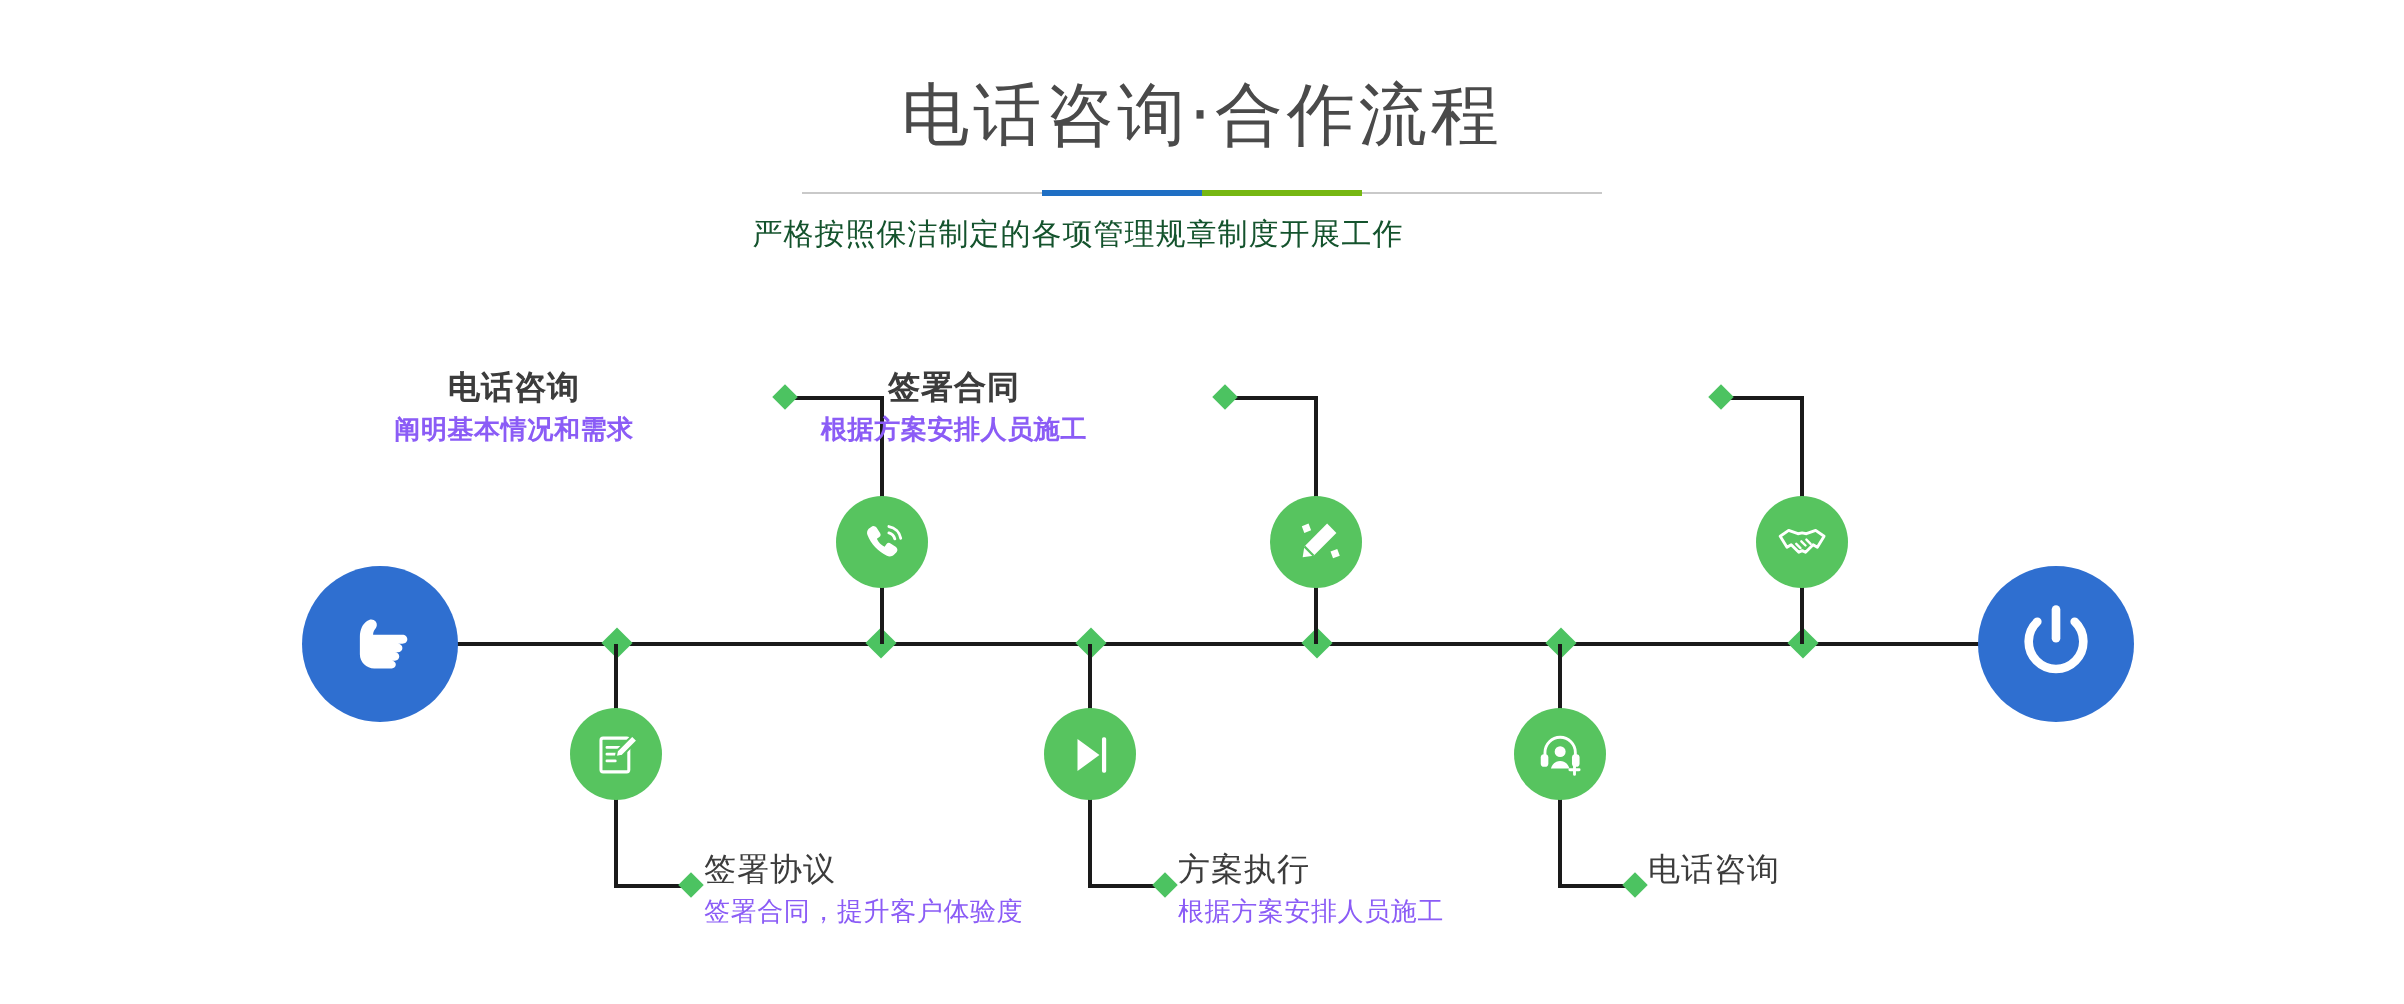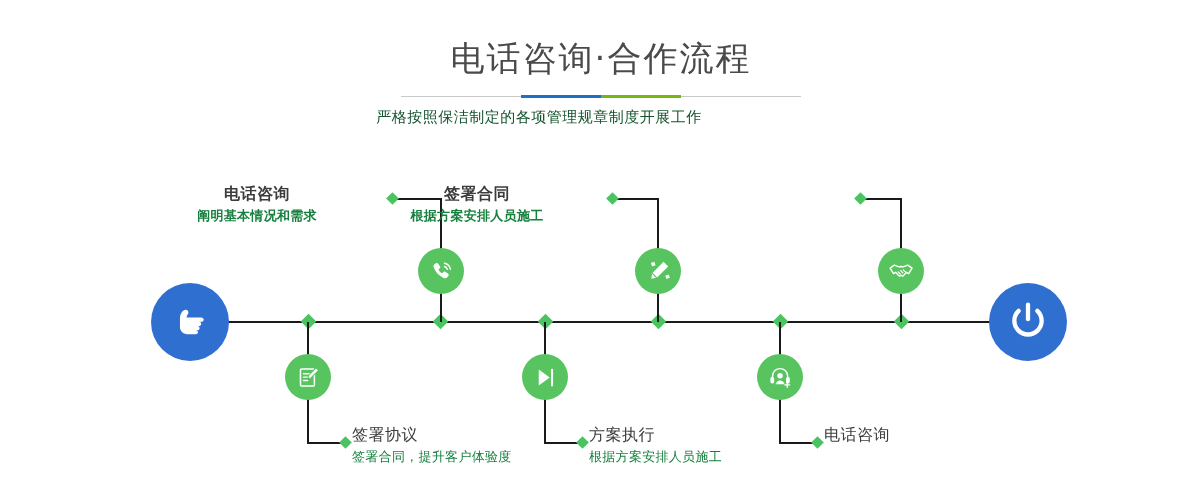--- a/index.html
+++ b/index.html
@@ -157,21 +157,21 @@
   }
   .node-label .ttl {
     font-size: 16px;
     line-height: 22px;
     color: #3c3c3c;
     letter-spacing: 0.5px;
   }
   .node-label .sub {
     font-size: 13px;
     line-height: 22px;
-    color: #15803d;
+    color: #8b5cf6;
     letter-spacing: 0.3px;
   }
   .label-top { text-align: center; font-weight: bold; }
   .label-bottom { text-align: left; }
 </style>
 </head>
 <body>
 
 <div id="header">
   <div id="page-title">电话咨询·合作流程</div>

